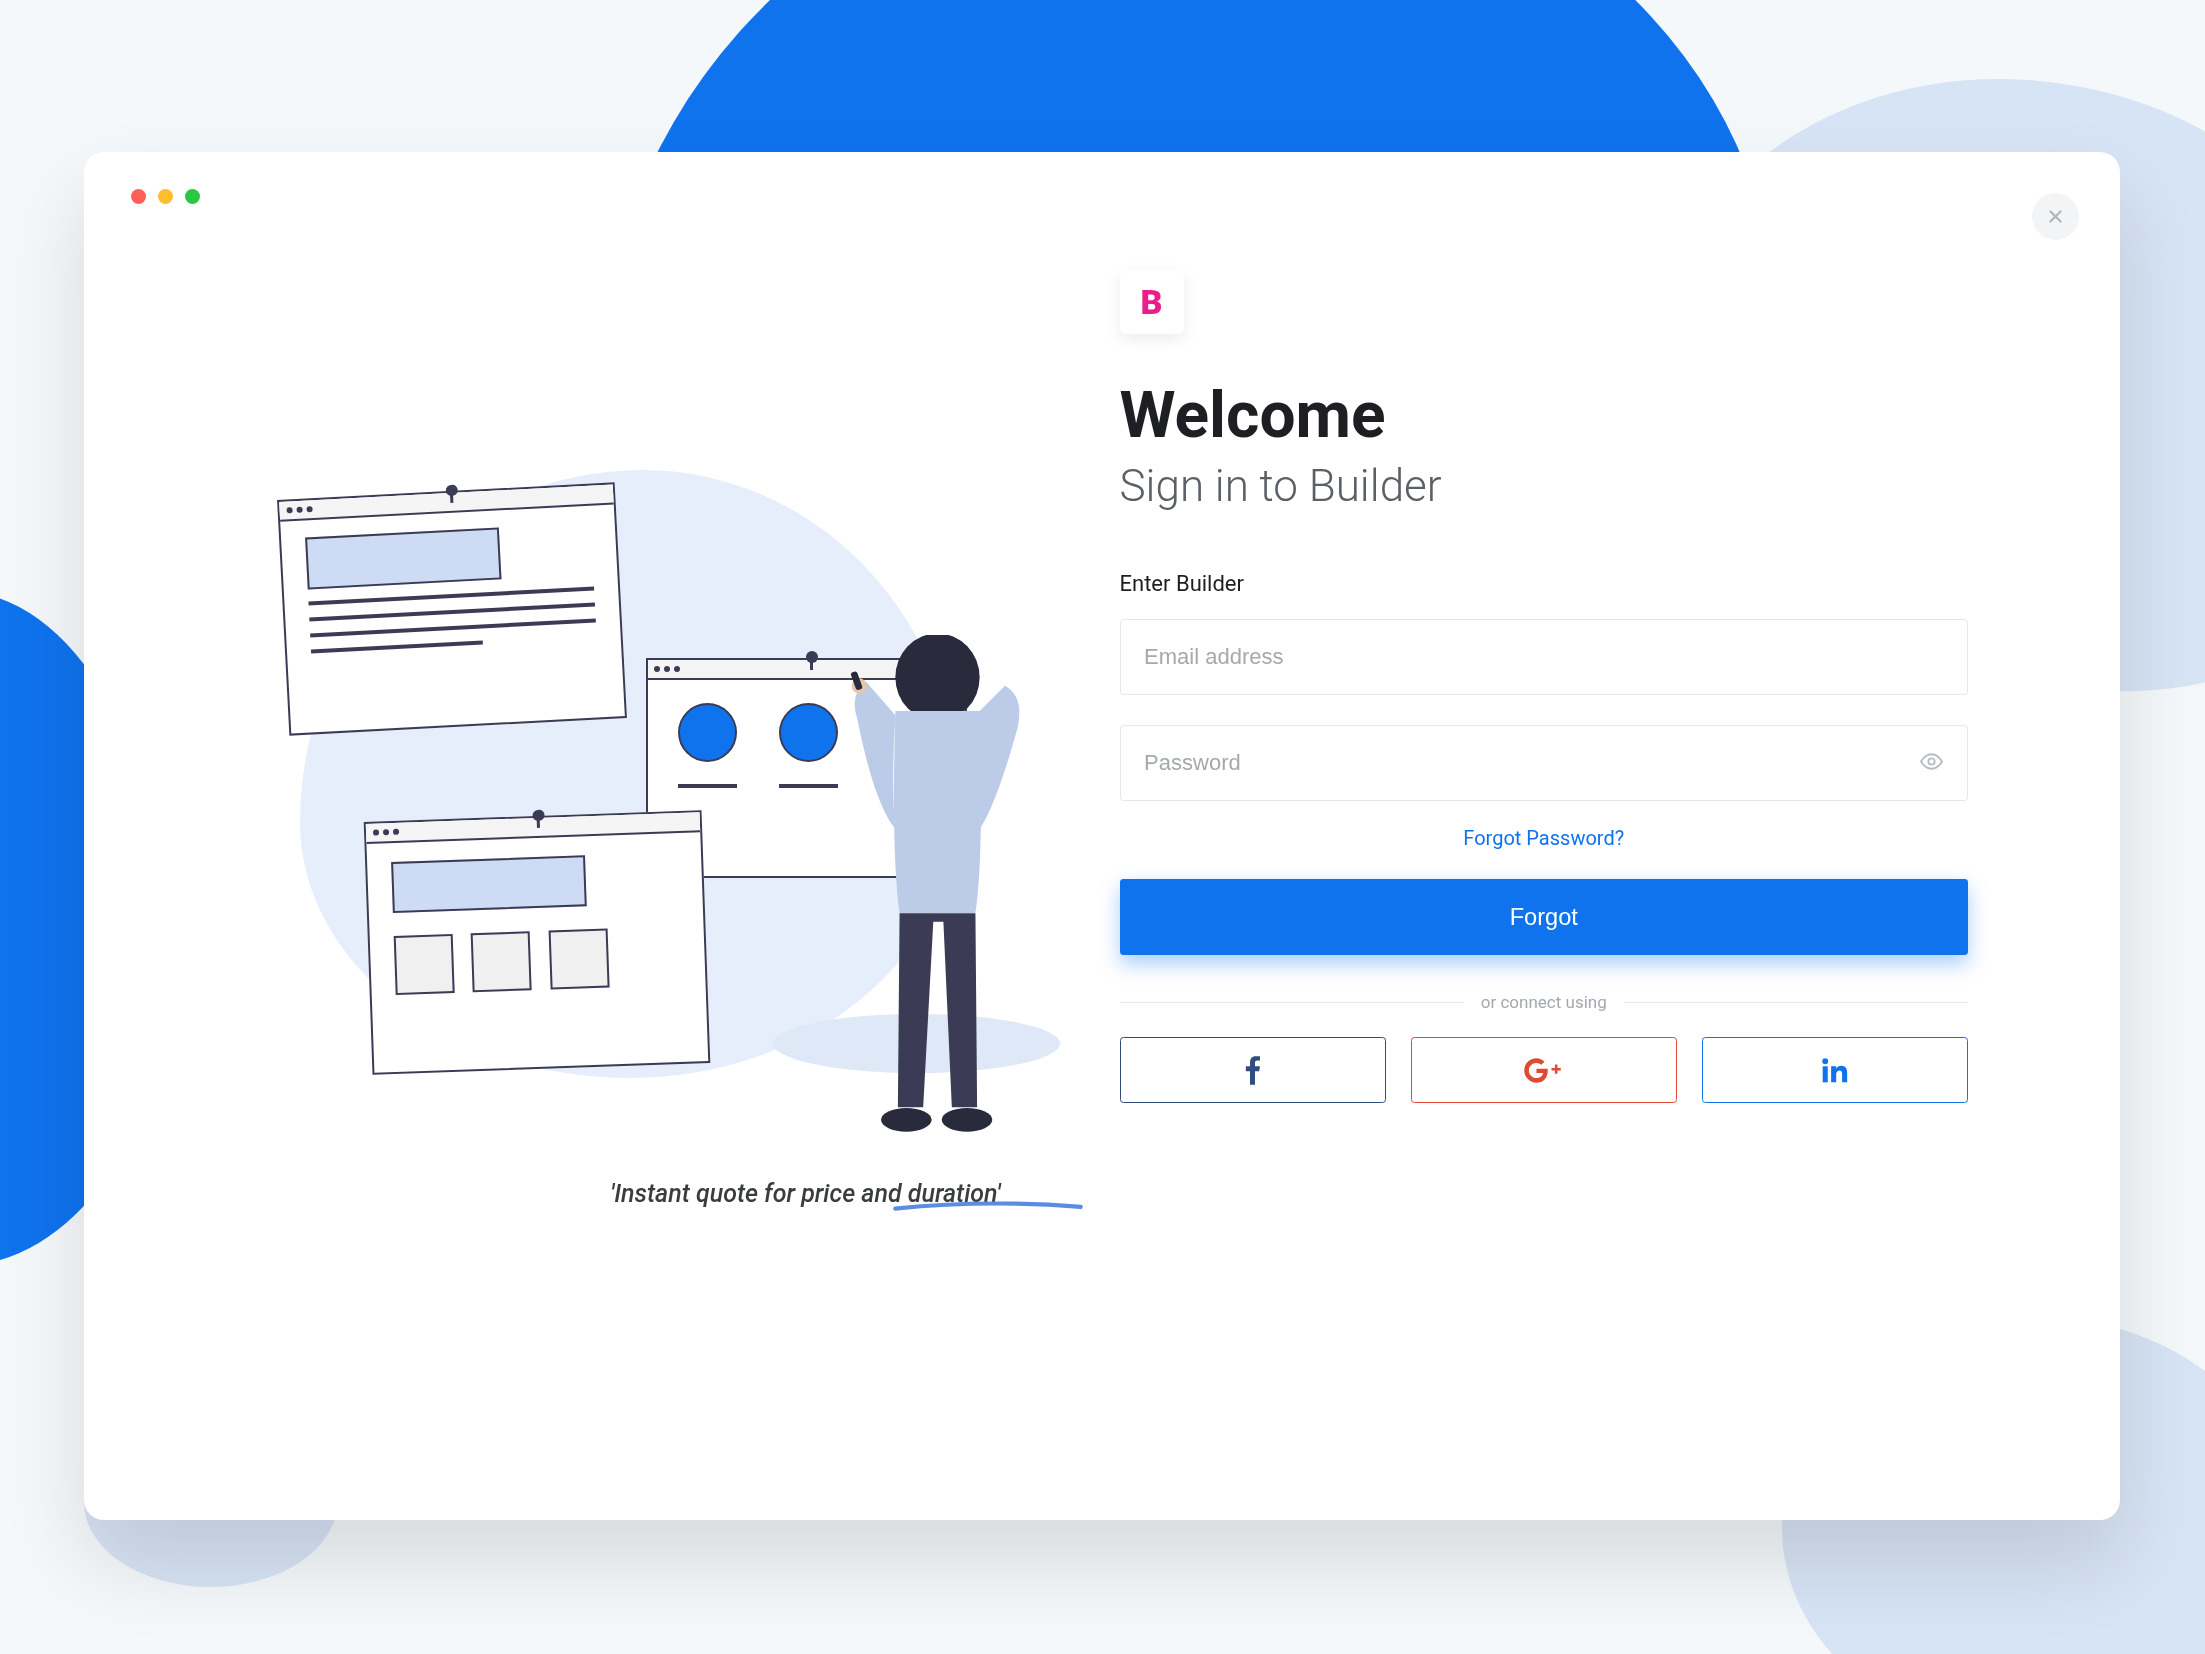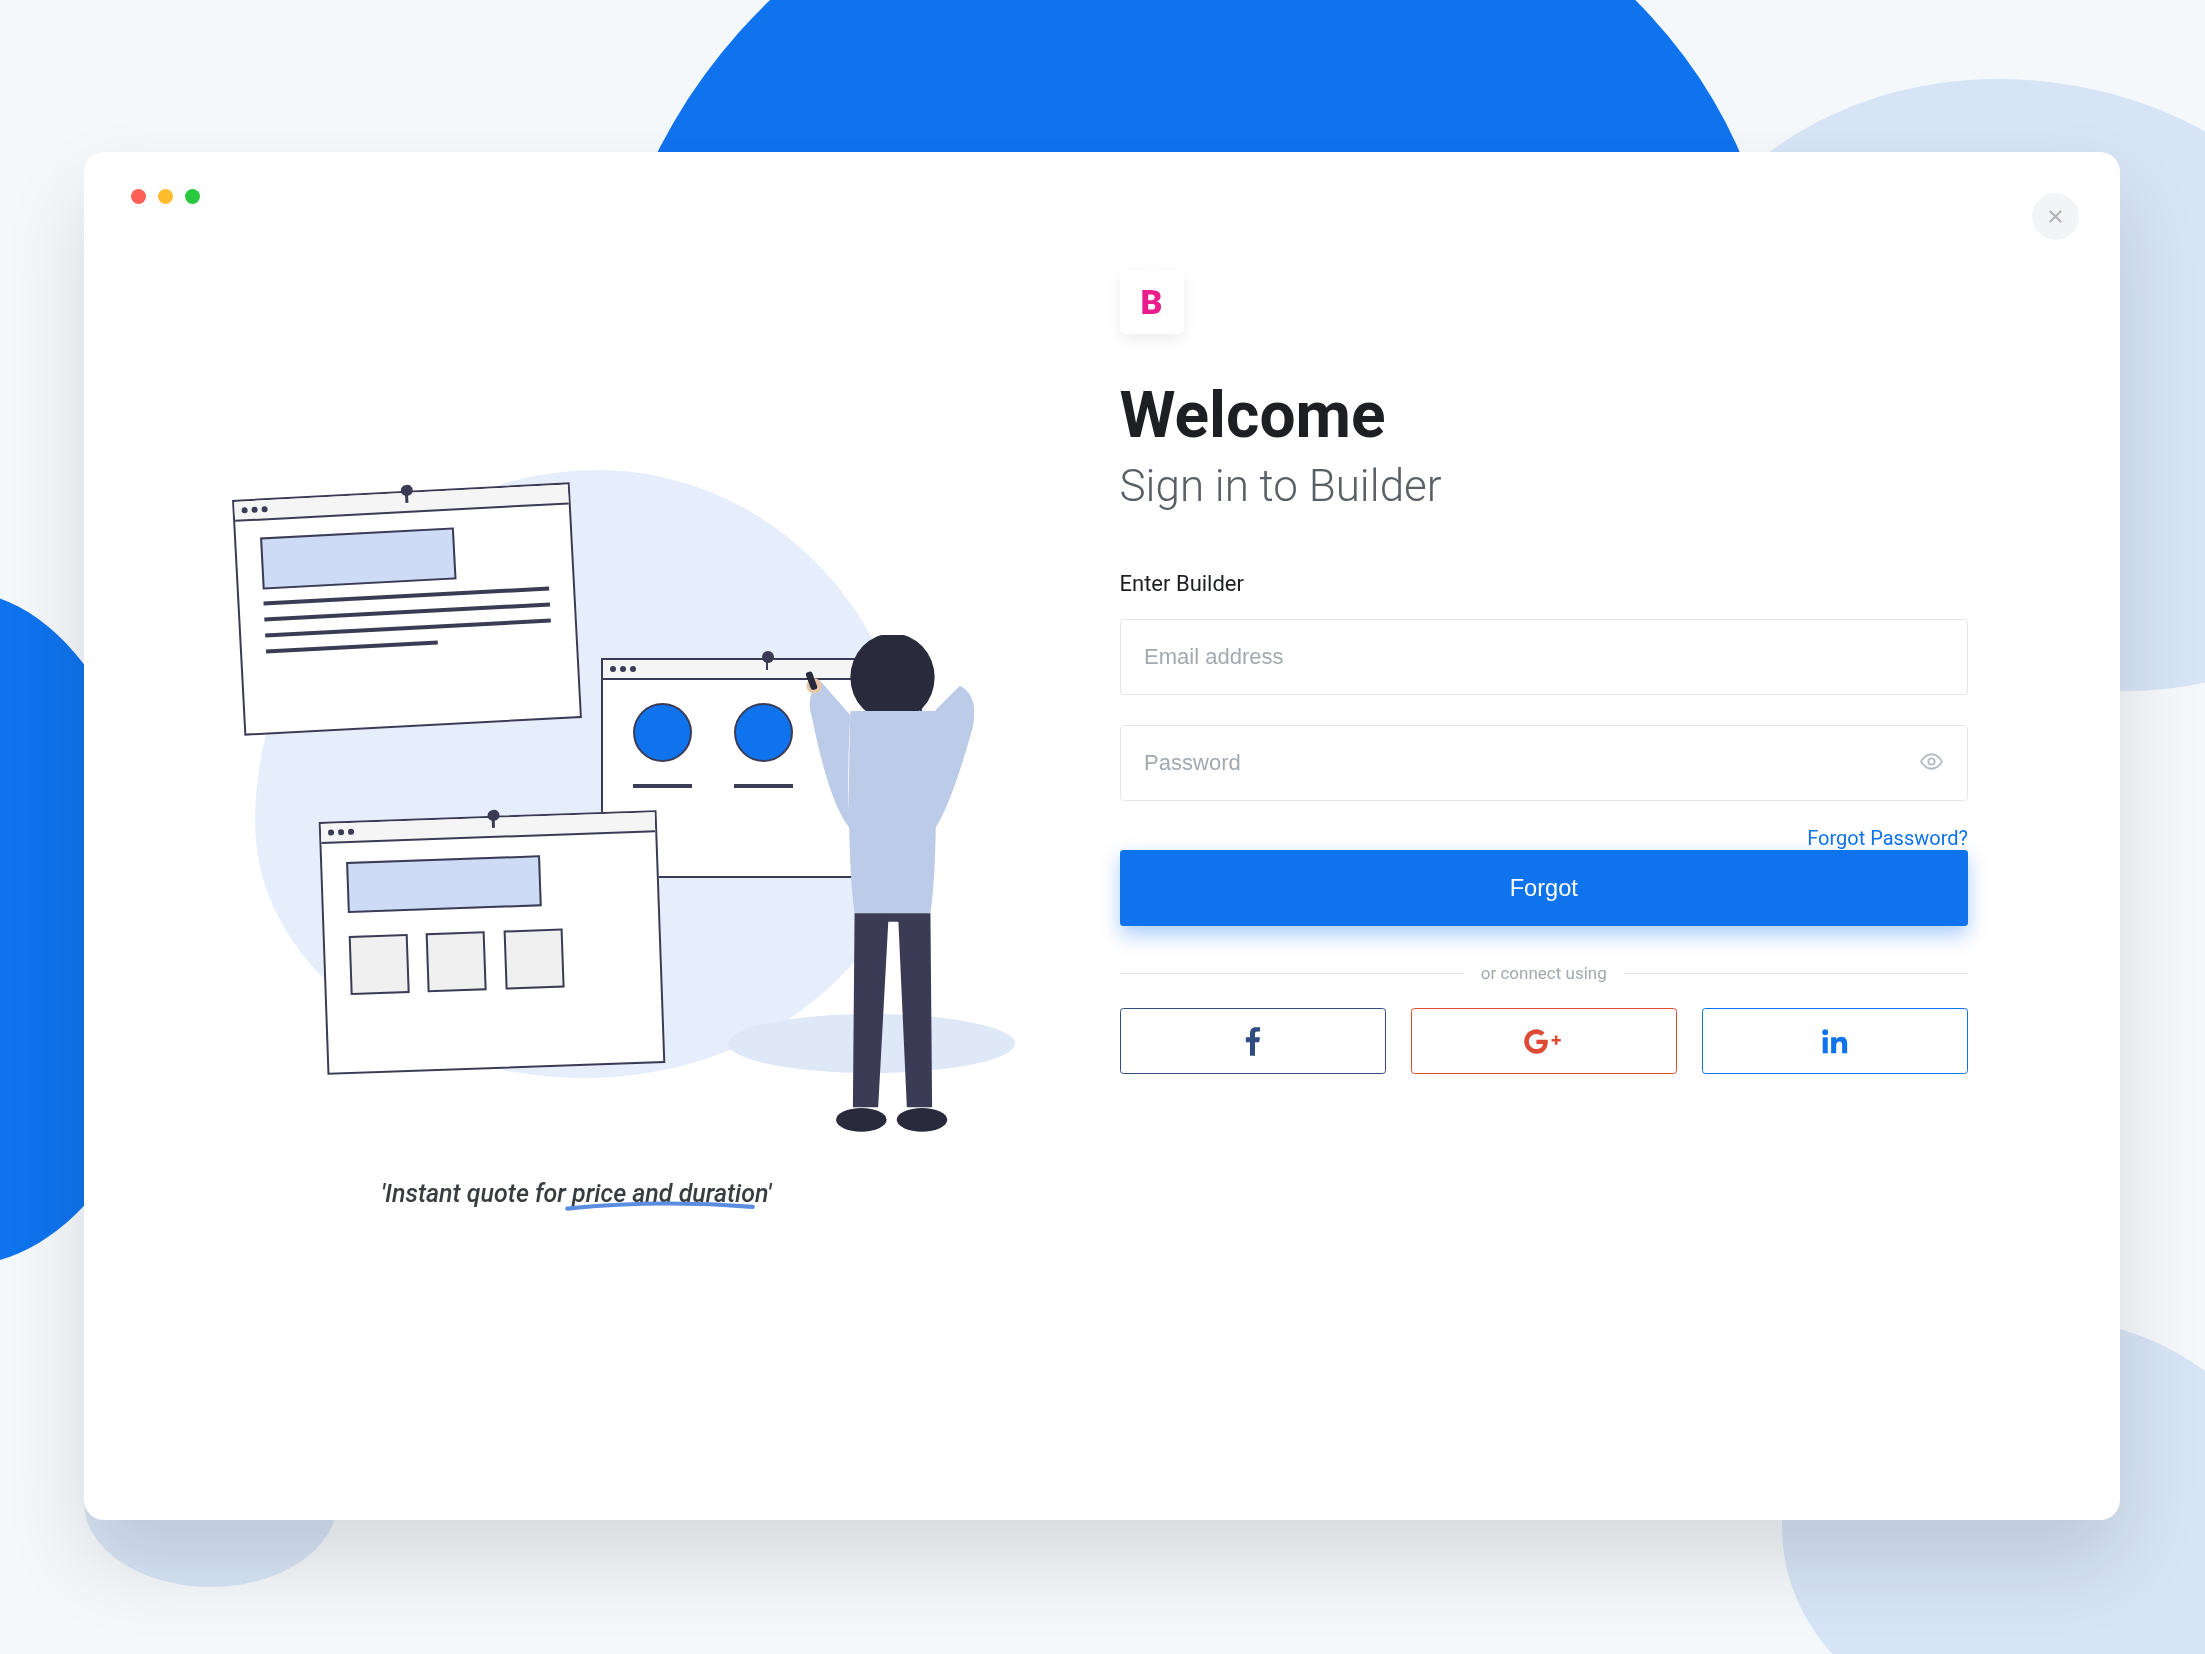--- a/index.html
+++ b/index.html
@@ -12,21 +12,21 @@
 
 .window{position:absolute;left:84px;top:152px;width:2036px;height:1368px;background:#fff;border-radius:20px;box-shadow:0 42px 84px rgba(0,0,0,.12)}
 .traffic-lights{position:absolute;left:47px;top:37px;display:flex;gap:11.8px}
 .dot{width:15px;height:15px;border-radius:50%}
 .dot.red{background:#ff5f57}
 .dot.yellow{background:#ffbd2e}
 .dot.green{background:#28c840}
 .close-btn{position:absolute;right:41px;top:41px;width:47px;height:47px;border-radius:50%;background:#f2f4f5;display:flex;align-items:center;justify-content:center;color:#b0b5ba;cursor:pointer}
 
 .content{display:flex;height:100%}
-.left{flex:1;position:relative;display:flex;flex-direction:column;align-items:center;justify-content:center;padding:68px}
+.left{flex:1;position:relative;display:flex;flex-direction:column;align-items:flex-end;justify-content:center;padding:68px}
 
 
 .illu{position:relative;width:760px;height:692px}
 .blob-il{position:absolute;width:659px;height:608px;background:#e7eefb;border-radius:52% 48% 50% 50% / 58% 55% 45% 42%;left:59px;top:17px}
 .shadow{position:absolute;width:287px;height:59px;background:#dfe8f7;border-radius:50%;left:532px;bottom:72px}
 .wf{position:absolute;background:#fff;border:2.5px solid #3b3b55}
 .wf .bar{height:20px;background:#f5f5f5;border-bottom:2.5px solid #3b3b55;display:flex;align-items:center;padding-left:6.8px}
 .wf .bar i{width:5.9px;height:5.9px;border-radius:50%;background:#3b3b55;margin-right:4.2px;display:inline-block}
 .box-blue{background:#cedbf5;border:2.5px solid #3b3b55}
 .line{height:4.2px;background:#3b3b55;margin-top:11.8px}
@@ -48,21 +48,21 @@
 .right{flex:1;padding:118px 152px 68px 51px;display:flex;flex-direction:column}
 .logo-box{width:64px;height:64px;background:#fff;border-radius:6.8px;box-shadow:0 5px 15px rgba(0,0,0,.08);display:flex;align-items:center;justify-content:center;margin-bottom:44px}
 .logo-b{font-size:34px;font-weight:900;color:#e91e8c}
 h1{font-size:64px;font-weight:700;color:#1d1f22;margin-bottom:6.8px}
 h2{font-size:44px;font-weight:300;color:#5b6066;margin-bottom:59px}
 .label{font-size:22px;color:#1d1f22;margin-bottom:23.6px}
 .field{position:relative;margin-bottom:30px}
 .inp{width:100%;height:76px;border:1.7px solid #e3e6ea;border-radius:3.4px;padding:0 23.6px;font-size:22px;color:#3a3d40;outline:none}
 .inp::placeholder{color:#a3a9af}
 .eye{position:absolute;right:23.6px;top:50%;transform:translateY(-50%);color:#b8bdc2}
-.forgot{text-align:right;margin-top:-5px;}
+.forgot{text-align:center;margin-top:-5px;margin-bottom:29px}
 .forgot a{color:#0f73ee;text-decoration:none;font-size:20px}
 .btn-login{width:100%;height:76px;background:#0f73ee;color:#fff;border:none;border-radius:3.4px;font-size:23.6px;font-weight:500;cursor:pointer;box-shadow:0 8.4px 20px rgba(15,115,238,.35);margin-bottom:37px}
 .signup-row{text-align:center;font-size:22px;color:#3a3d40;margin-bottom:34px}
 .signup-row a{color:#0f73ee;text-decoration:none}
 .divider{display:flex;align-items:center;gap:17px;margin-bottom:25px}
 .divider .ln{flex:1;height:1.7px;background:#e3e6ea}
 .divider span{font-size:17px;color:#a3a9af}
 .social{display:flex;gap:25px}
 .sbtn{flex:1;height:66px;border:1.7px solid;border-radius:3.4px;background:#fff;display:flex;align-items:center;justify-content:center;cursor:pointer}
 .sbtn.fb{border-color:#314d7f;color:#314d7f}

